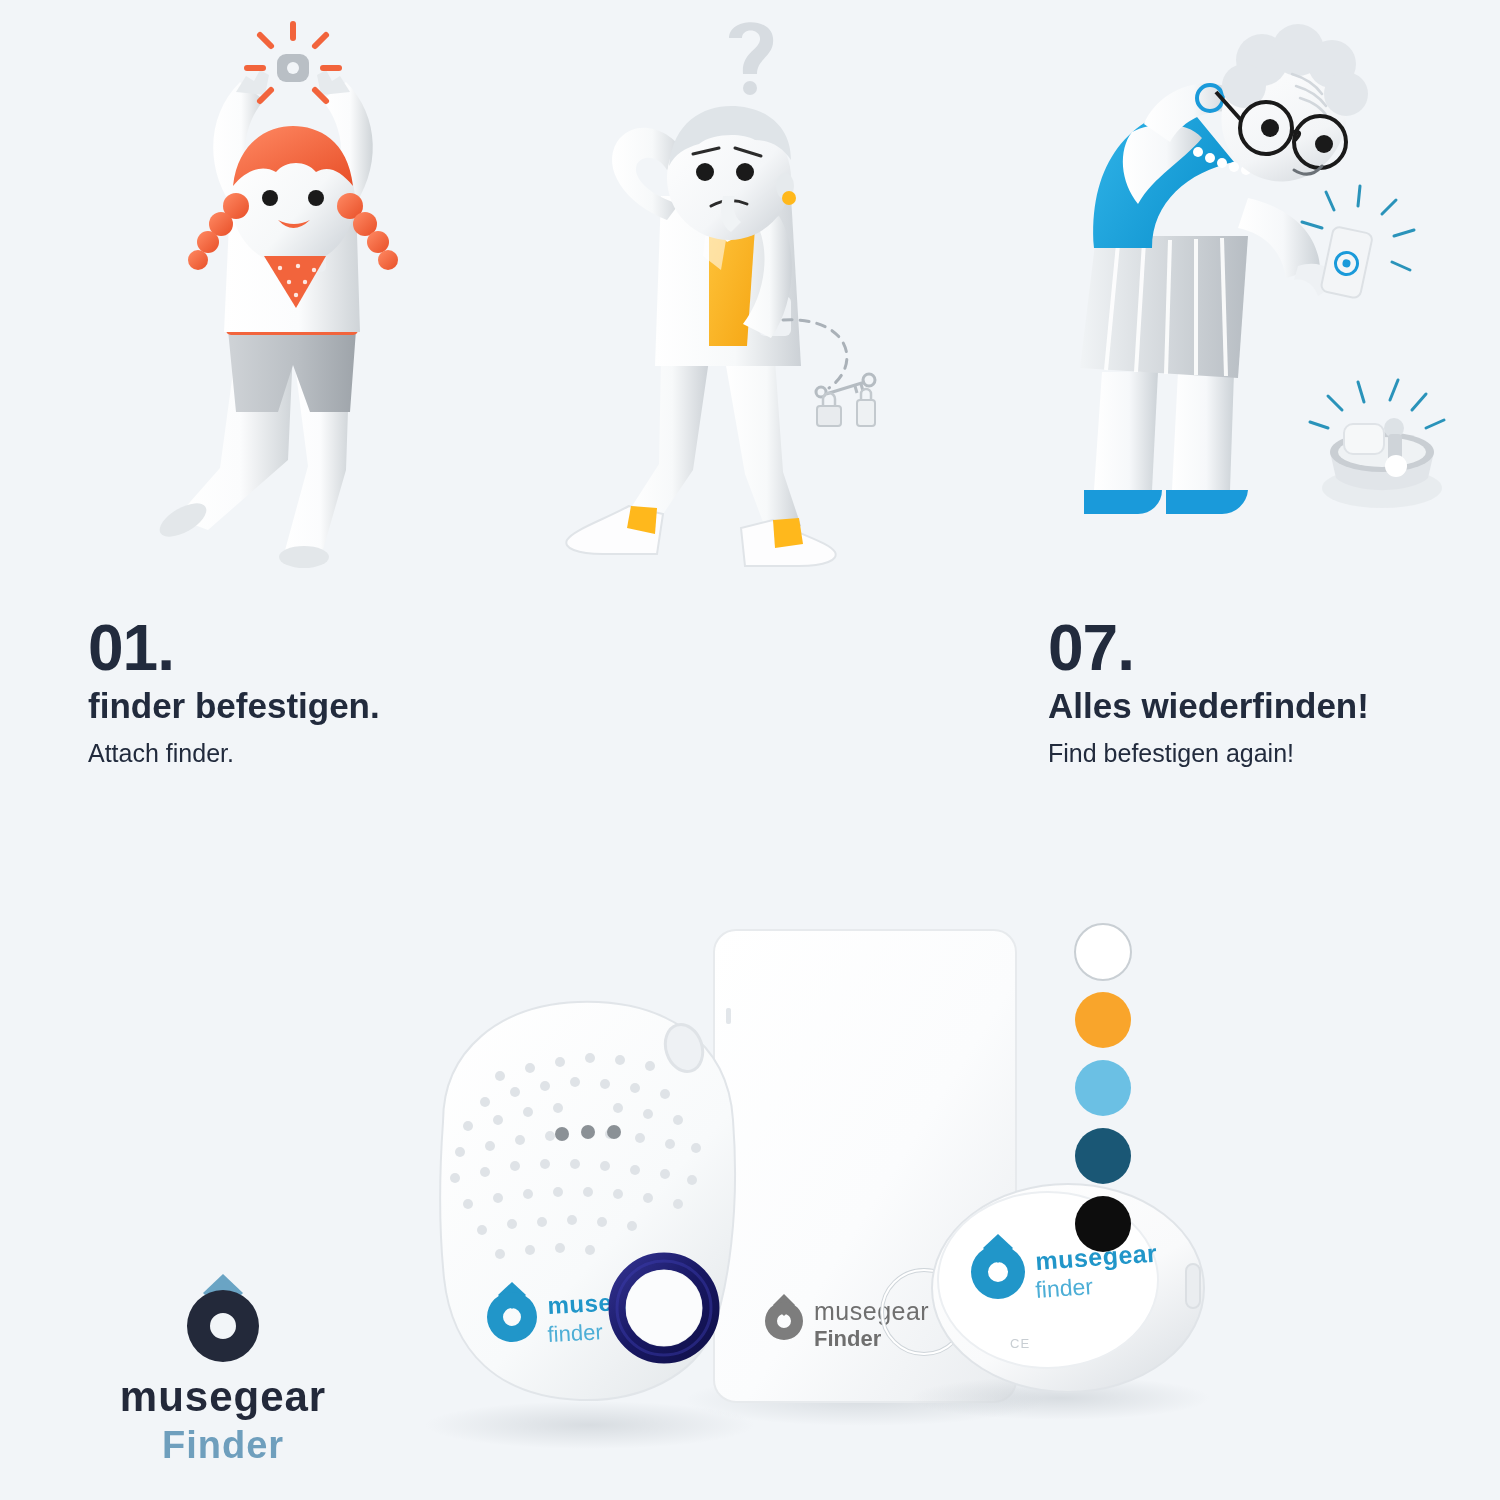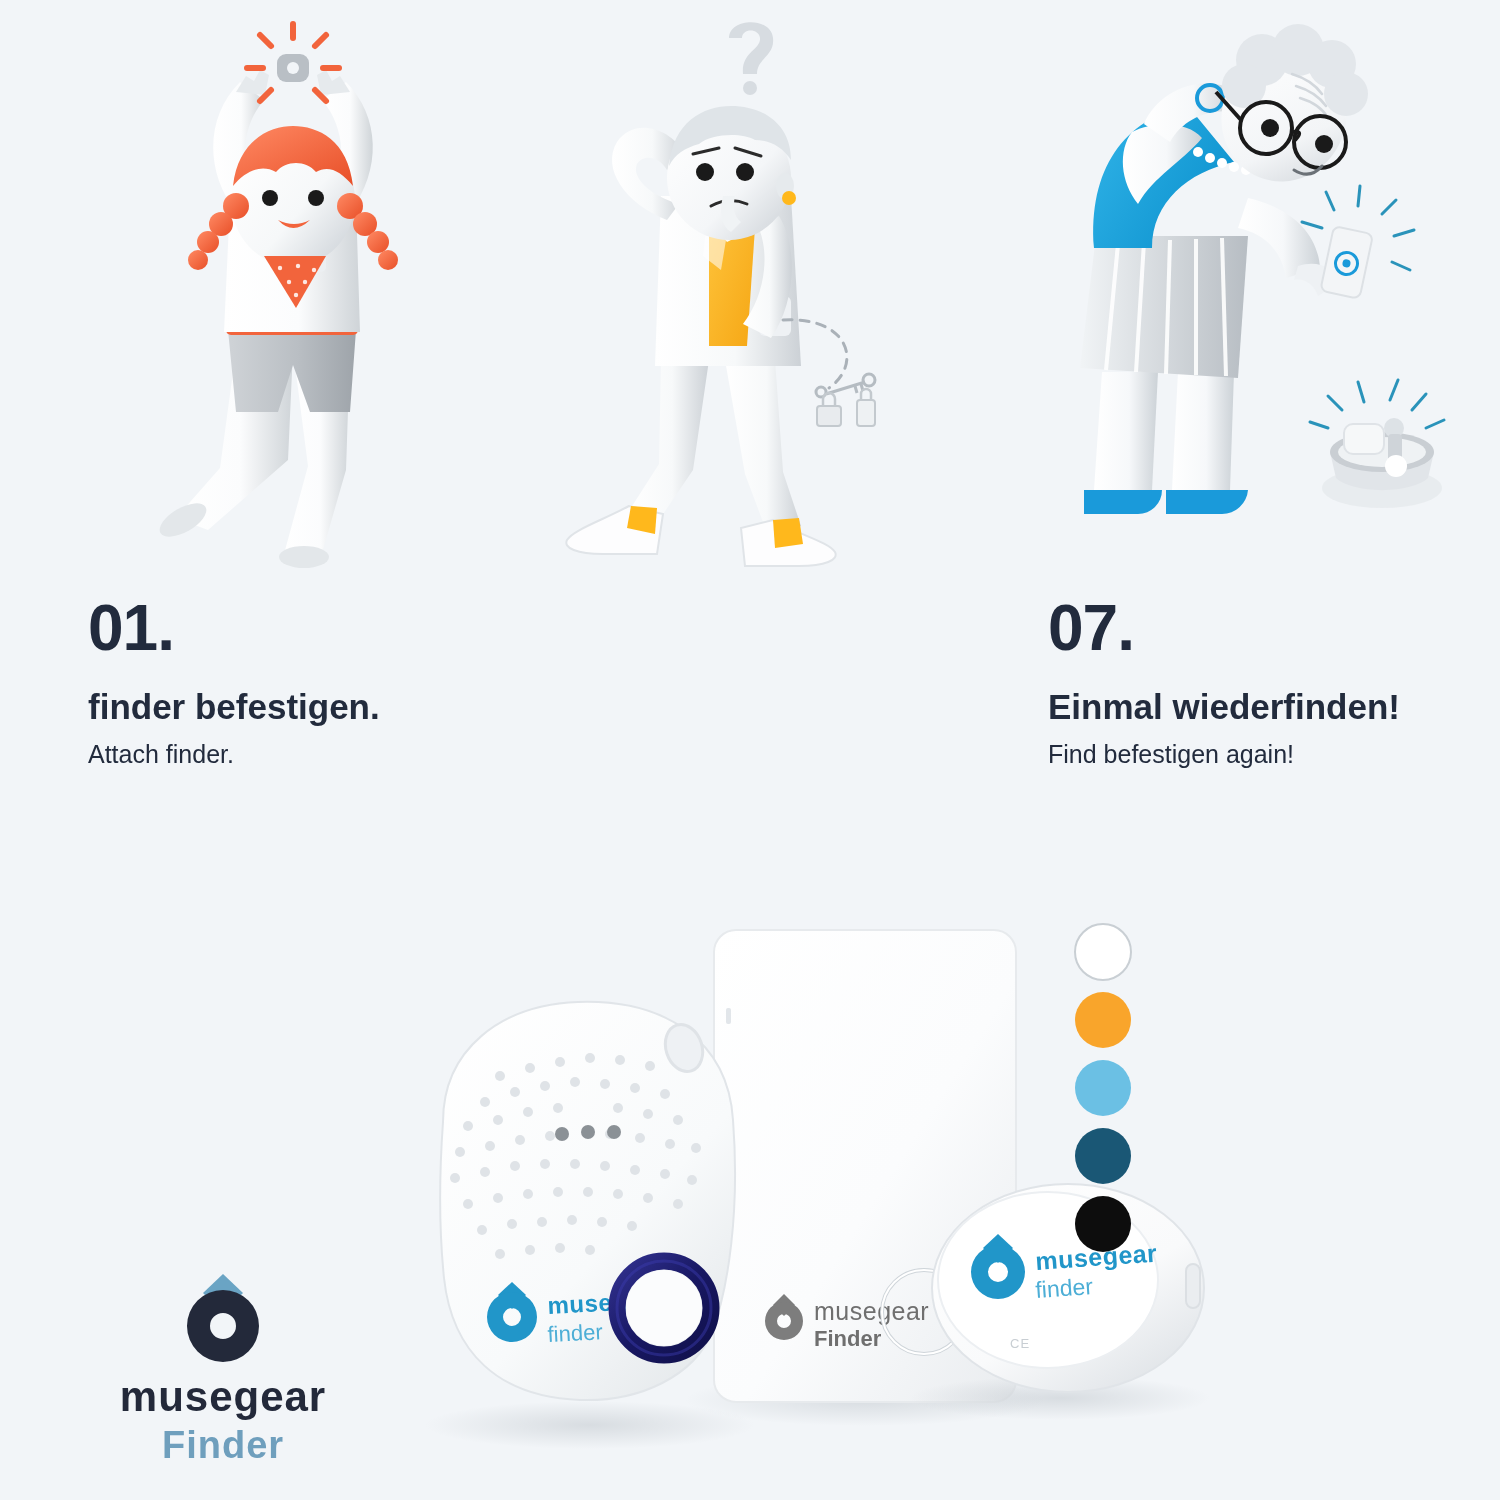--- a/index.html
+++ b/index.html
@@ -27,33 +27,33 @@
   .step-2 { left:533px; width:470px; }
   .step-3 { left:1048px;width:400px; }
 
   .illus {
     position:absolute;
     top:20px; left:0;
     width:100%; height:560px;
   }
   .illus svg { display:block; width:100%; height:100%; overflow:visible; }
 
-  .caption { position:absolute; top:596px; left:0; width:100%; }
+  .caption { position:absolute; top:616px; left:0; width:100%; }
   .step-num {
     font-size:64px;
     font-weight:bold;
     letter-spacing:-1px;
     line-height:1;
     color:#222b3d;
   }
   .step-title {
     font-size:35px;
     font-weight:bold;
     line-height:1.15;
-    margin-top:27px;
+    margin-top:6px;
     color:#222b3d;
     white-space:nowrap;
   }
   .step-sub {
     font-size:25px;
     font-weight:normal;
     line-height:1.2;
     margin-top:12px;
     color:#222b3d;
     white-space:nowrap;
@@ -396,21 +396,21 @@
             <line x1="56" y1="-10" x2="64" y2="-30"></line>
             <line x1="78" y1="0" x2="92" y2="-16"></line>
             <line x1="-6" y1="18" x2="-24" y2="12"></line>
             <line x1="92" y1="18" x2="110" y2="10"></line>
           </g>
         </g>
       </svg>
     </div>
     <div class="caption">
       <div class="step-num">07.</div>
-      <div class="step-title">Einmal wiederfinden!</div>
+      <div class="step-title">Alles wiederfinden!</div>
       <div class="step-sub">Find befestigen again!</div>
     </div>
   </div>
 </div>
 
 <div class="product-area">
   <svg viewBox="0 0 1500 620">
     <defs>
       <linearGradient id="cardG" x1="0" y1="0" x2="1" y2="1">
         <stop offset="0%" stop-color="#ffffff"></stop>

